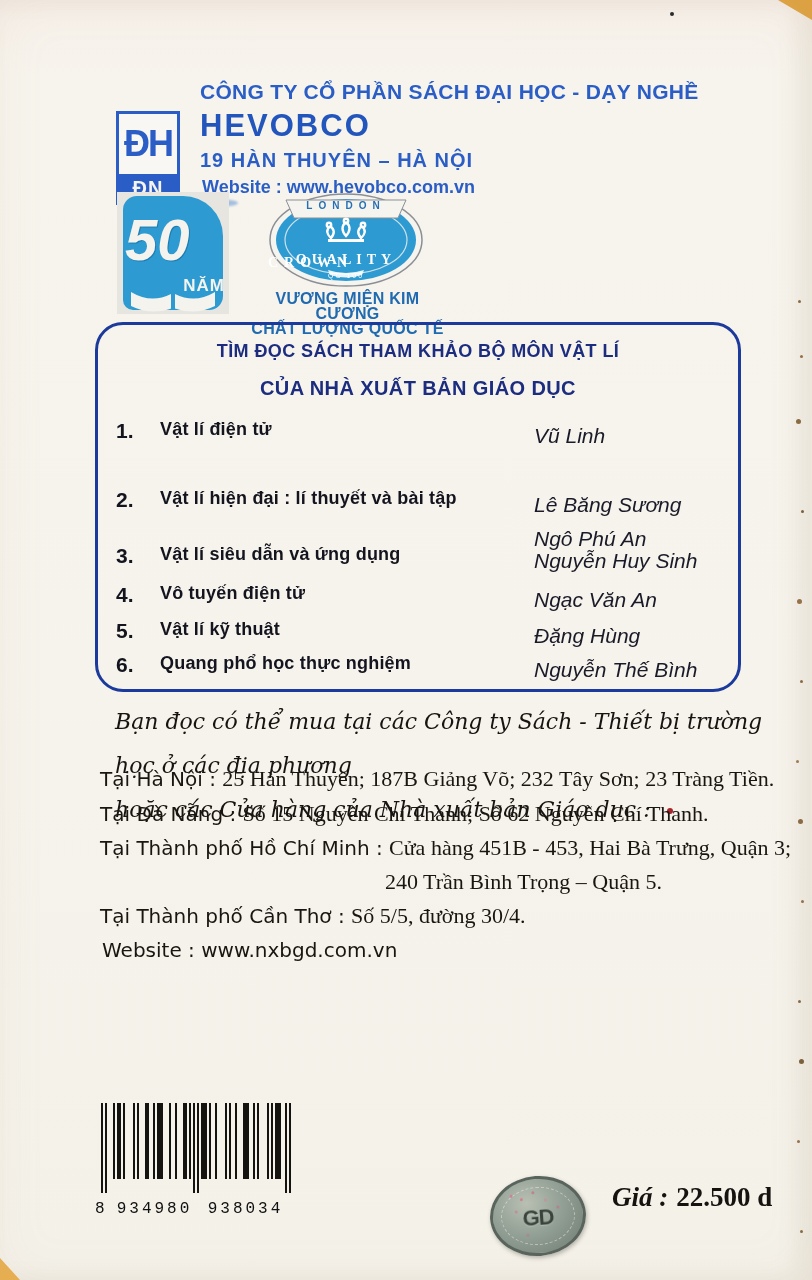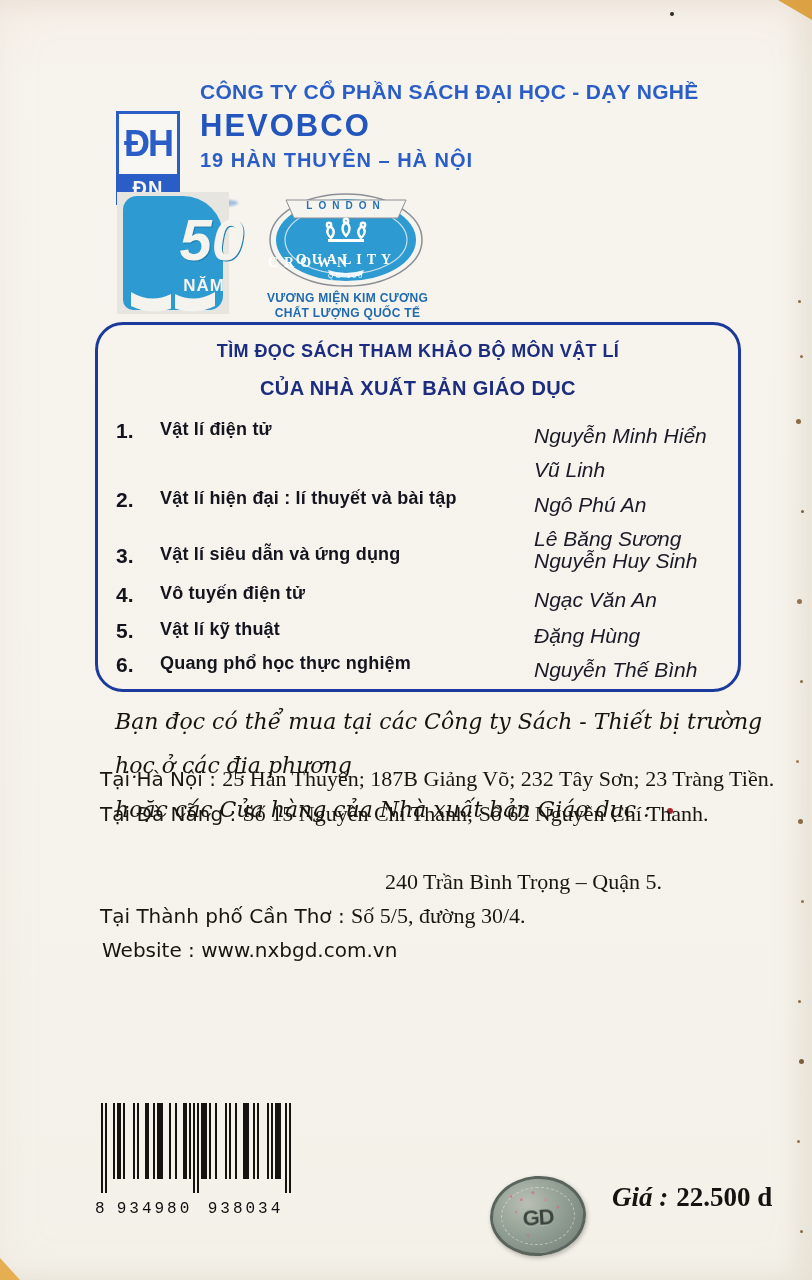--- a/index.html
+++ b/index.html
@@ -33,37 +33,37 @@
   .pub-brand{position:absolute;left:200px;top:108px;color:#2356bd;font-weight:bold;font-size:31px;letter-spacing:2px;}
   .pub-address{position:absolute;left:200px;top:149px;color:#2a5ec6;font-weight:bold;font-size:20px;letter-spacing:1px;}
   .pub-website{position:absolute;left:202px;top:177px;color:#2a5ec6;font-weight:bold;font-size:18px;}
   .ink-smudge{position:absolute;left:196px;top:199px;width:42px;height:8px;border-radius:50%;
     background:#3f7fd0;opacity:.45;filter:blur(1px);}
 
   
   .logo50{position:absolute;left:117px;top:192px;width:112px;height:122px;background:#e6e5e0;}
   .logo50-shape{position:absolute;left:6px;top:4px;width:100px;height:114px;background:#2d9ad2;
     border-radius:14px 40px 14px 10px;}
-  .logo50-num{position:absolute;left:15px;top:8px;width:100%;text-align:right;color:#f4f3ee;
+  .logo50-num{position:absolute;left:8px;top:8px;width:100%;text-align:left;color:#f4f3ee;
     font-size:58px;font-weight:bold;font-style:italic;line-height:80px;
     text-shadow:1px 1px 0 #1d7cb0;}
   .logo50-nam{position:absolute;right:4px;bottom:18px;color:#f4f3ee;font-weight:bold;font-size:17px;letter-spacing:1px;}
   .logo50 svg{position:absolute;left:10px;bottom:2px;}
 
   
   .crown{position:absolute;left:268px;top:192px;width:156px;height:96px;}
   .crown-ribbon-text{position:absolute;left:0;top:8px;width:100%;text-align:center;color:#2470b6;
     font-size:10px;font-weight:bold;letter-spacing:6px;}
   .crown-q{position:absolute;left:0;top:48px;width:100%;text-align:center;color:#fff;
     font-family:"Liberation Serif",serif;font-weight:bold;font-size:14px;letter-spacing:5px;margin-top:12px;}
   .crown-c{position:absolute;left:0;top:63px;width:100%;text-align:left;color:#fff;
     font-family:"Liberation Serif",serif;font-weight:bold;font-size:14px;letter-spacing:6px;}
   .crown-qc{position:absolute;left:0;top:80px;width:100%;text-align:center;color:#fff;font-size:7px;letter-spacing:2px;}
   .crown-caption{position:absolute;left:250px;top:291px;width:195px;text-align:center;color:#1f6ab0;
-    font-weight:bold;font-size:12px;line-height:15px;letter-spacing:.3px;}
+    font-weight:bold;font-size:16px;line-height:15px;letter-spacing:.3px;}
 
   
   .box{position:absolute;left:95px;top:322px;width:646px;height:370px;box-sizing:border-box;
     border:3px solid #1b3a9b;border-radius:28px;}
   .box-title{position:absolute;left:0;top:16px;width:100%;text-align:center;color:#1c2d80;
     font-weight:bold;font-size:18px;letter-spacing:.4px;}
   .box-sub{position:absolute;left:0;top:52px;width:100%;text-align:center;color:#1c2d80;
     font-weight:bold;font-size:20px;letter-spacing:.4px;}
   .row{position:absolute;left:0;width:100%;}
   .row-num{position:absolute;left:18px;width:36px;color:#14141f;font-weight:bold;font-size:21px;}
@@ -116,20 +116,21 @@
   <div class="edge-speckles"></div>
   <div class="dot-top"></div>
 
   <div class="pub-logo">
     <div class="pub-logo-top">ĐH</div>
     <div class="pub-logo-bottom">ĐN</div>
   </div>
   <div class="pub-company">CÔNG TY CỔ PHẦN SÁCH ĐẠI HỌC - DẠY NGHỀ</div>
   <div class="pub-brand">HEVOBCO</div>
   <div class="pub-address">19 HÀN THUYÊN – HÀ NỘI</div>
+  <div class="pub-website">Website : www.hevobco.com.vn</div>
   <div class="ink-smudge"></div>
 
   <div class="logo50">
     <div class="logo50-shape"></div>
     <div class="logo50-num">50</div>
     <div class="logo50-nam">NĂM</div>
     <svg width="92" height="26" viewBox="0 0 92 26">
       <path d="M4 6 Q24 18 44 8 L46 22 Q24 30 4 20 Z" fill="#f4f3ee"></path>
       <path d="M88 6 Q68 18 48 8 L46 22 Q68 30 88 20 Z" fill="#f4f3ee"></path>
       <rect x="44" y="6" width="4" height="18" fill="#2d9ad2"></rect>
@@ -165,30 +166,29 @@
   </div>
 
   <div class="box">
     <div class="box-title">TÌM ĐỌC SÁCH THAM KHẢO BỘ MÔN VẬT LÍ</div>
     <div class="box-sub">CỦA NHÀ XUẤT BẢN GIÁO DỤC</div>
 
     <div class="row" style="top:94px">
       <span class="row-num">1.</span>
       <span class="row-title">Vật lí điện tử</span>
       <span class="row-authors">
-        <div>Nguyễn Minh Hiển</div>
         <div>Vũ Linh</div>
       </span>
     </div>
     <div class="row" style="top:163px">
       <span class="row-num">2.</span>
       <span class="row-title">Vật lí hiện đại : lí thuyết và bài tập</span>
       <span class="row-authors">
+        <div>Lê Băng Sương</div>
         <div>Ngô Phú An</div>
-        <div>Lê Băng Sương</div>
       </span>
     </div>
     <div class="row" style="top:219px">
       <span class="row-num">3.</span>
       <span class="row-title">Vật lí siêu dẫn và ứng dụng</span>
       <span class="row-authors">
         <div>Nguyễn Huy Sinh</div>
       </span>
     </div>
     <div class="row" style="top:258px">
@@ -217,20 +217,23 @@
   <div class="intro">
     <span>Bạn đọc có thể mua tại các Công ty Sách - Thiết bị trường học ở các địa phương</span><br>
     <span>hoặc các Cửa hàng của Nhà xuất bản Giáo dục :</span><span class="red-dot"></span>
   </div>
 
   <div class="loc" style="top:766px">
     <span class="loc-label">Tại Hà Nội : </span><span class="loc-detail">25 Hàn Thuyên; 187B Giảng Võ; 232 Tây Sơn; 23 Tràng Tiền.</span>
   </div>
   <div class="loc" style="top:801px">
     <span class="loc-label">Tại Đà Nẵng : </span><span class="loc-detail">Số 15 Nguyễn Chí Thanh; Số 62 Nguyễn Chí Thanh.</span>
+  </div>
+  <div class="loc" style="top:835px">
+    <span class="loc-label">Tại Thành phố Hồ Chí Minh : </span><span class="loc-detail">Cửa hàng 451B - 453, Hai Bà Trưng, Quận 3;</span>
   </div>
   <div class="loc" style="top:869px;left:385px">
     <span class="loc-detail">240 Trần Bình Trọng – Quận 5.</span>
   </div>
   <div class="loc" style="top:903px">
     <span class="loc-label">Tại Thành phố Cần Thơ : </span><span class="loc-detail">Số 5/5, đường 30/4.</span>
   </div>
   <div class="site2">Website : www.nxbgd.com.vn</div>
 
   <div class="barcode">

